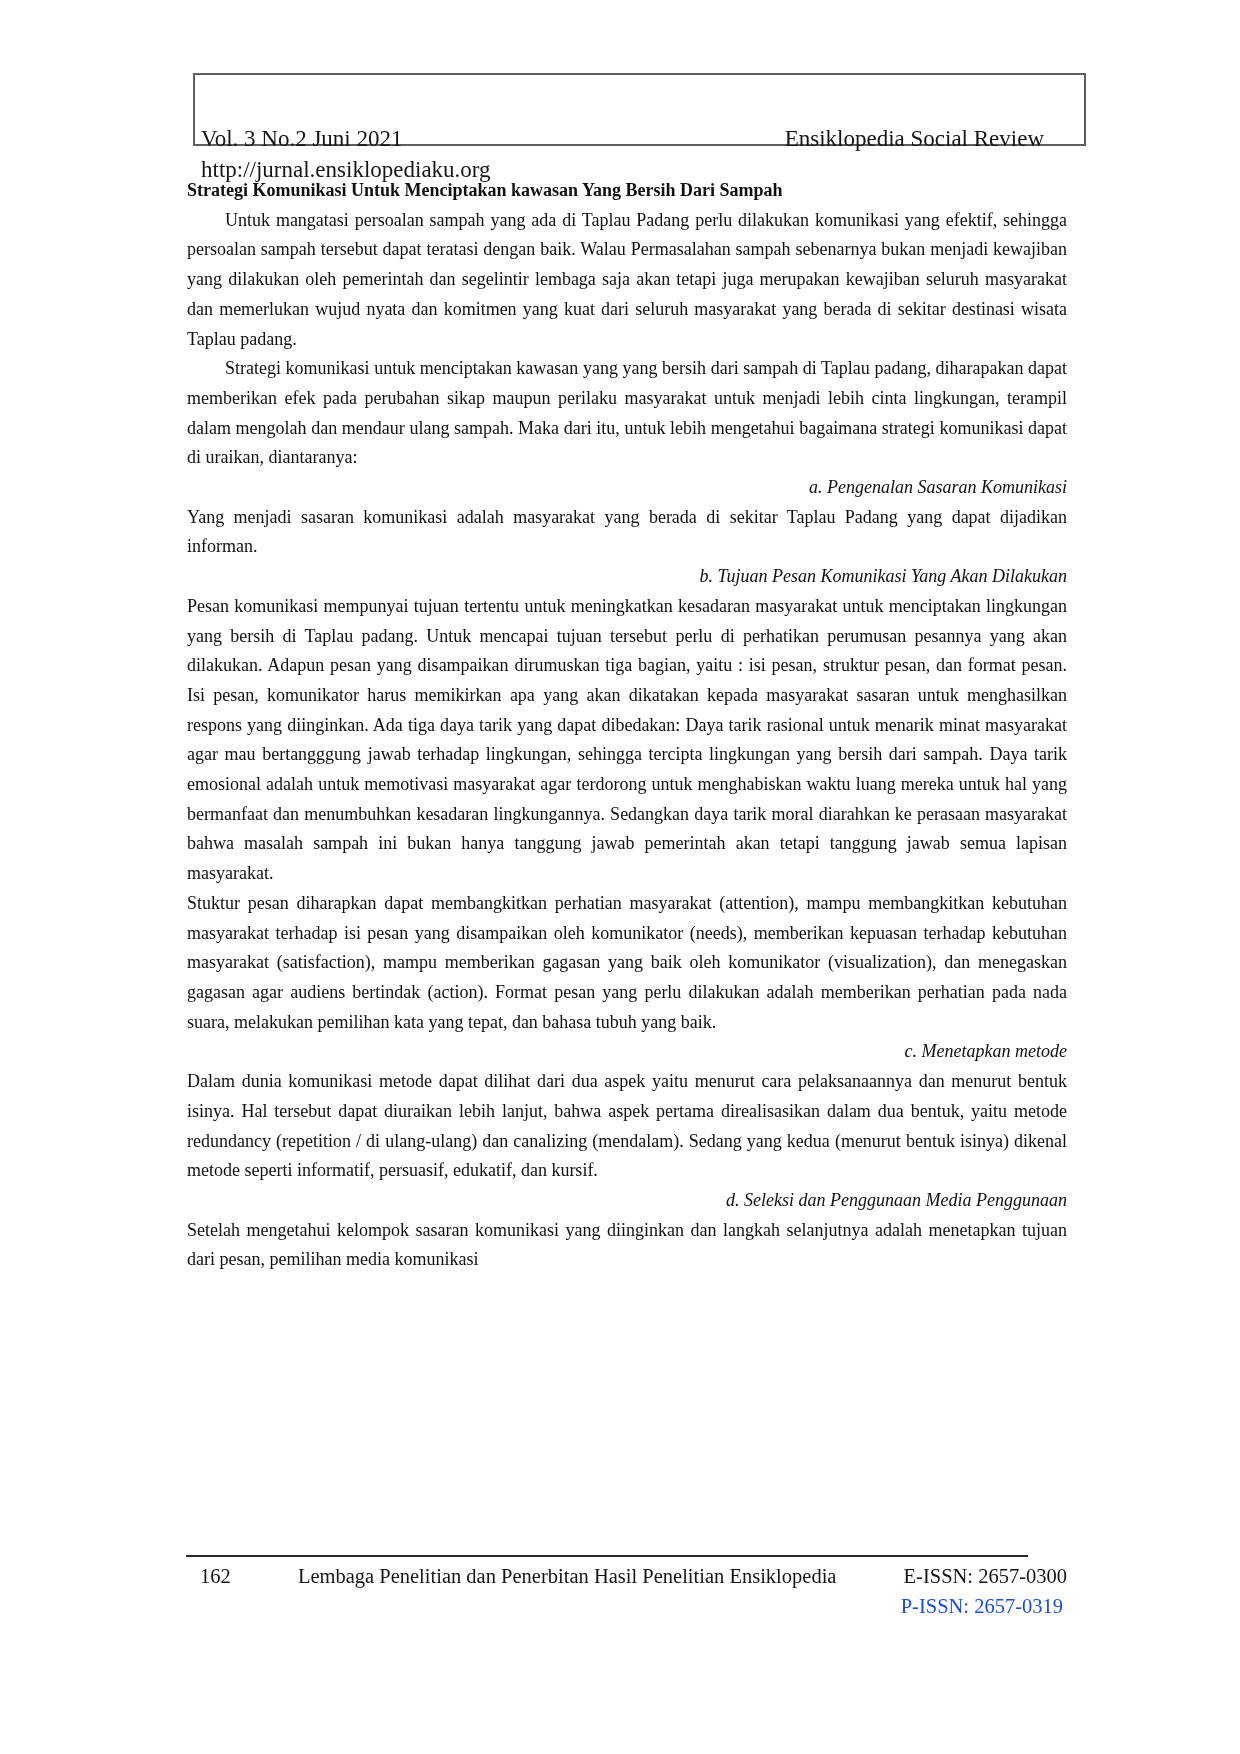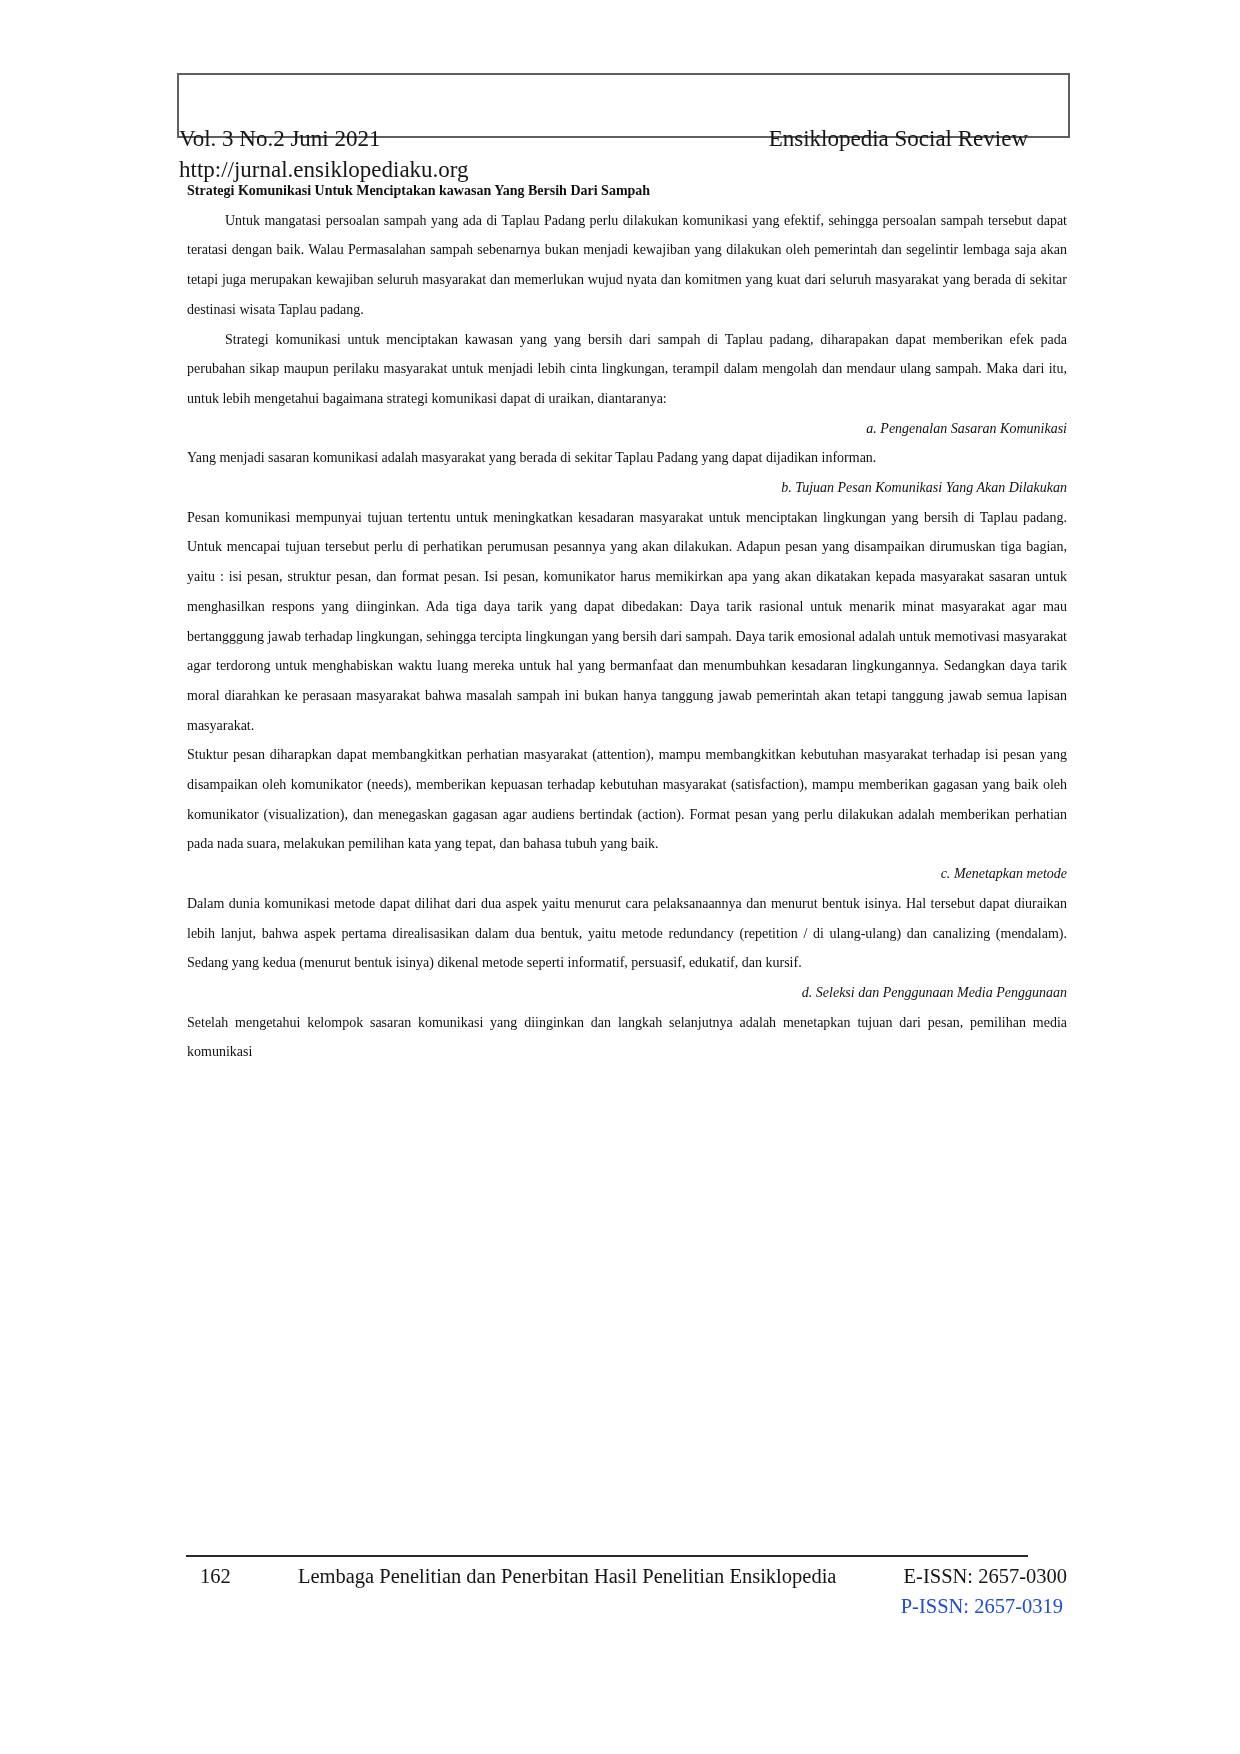--- a/index.html
+++ b/index.html
@@ -13,48 +13,48 @@
     height: 1754px;
     background: #ffffff;
     color: #111111;
     font-family: "Liberation Serif", "DejaVu Serif", serif;
     overflow: hidden;
   }
 
   
   .header-box {
     position: absolute;
-    left: 177px;
+    left: 193px;
     top: 73px;
     width: 893px;
-    height: 65px;
+    height: 73px;
     border: 2px solid #5f5f5f;
     box-sizing: border-box;
-    padding: 1px 10px 0 0;
+    padding: 1px 10px 0 6px;
     font-size: 23px;
     line-height: 31px;
     color: #151515;
   }
   .header-row1 {
     display: flex;
     justify-content: space-between;
     align-items: baseline;
   }
   .header-journal {
     margin-right: 30px;
     margin-top: 47px;
   }
 
   
   .content {
     position: absolute;
     left: 187px;
     top: 176px;
     width: 880px;
-    font-size: 14px;
+    font-size: 18px;
     line-height: 29.7px;
     text-align: justify;
     color: #101010;
   }
   .content p { margin: 0; }
   .article-title {
     font-weight: bold;
     text-align: left;
   }
   .body-par { text-indent: 38px; }

